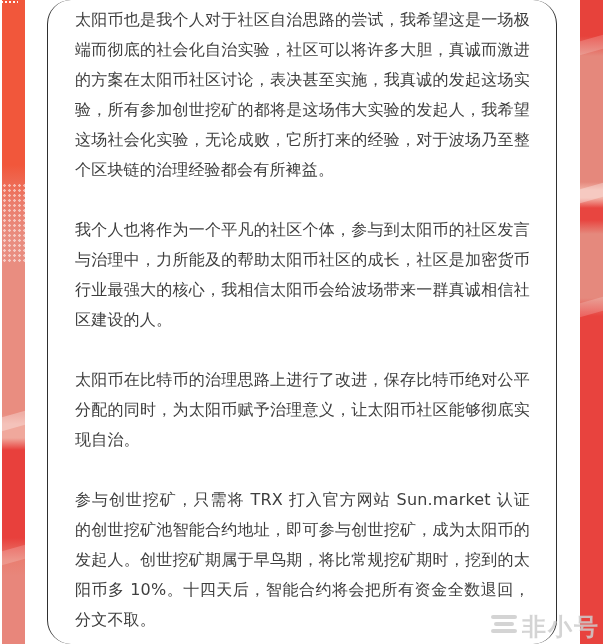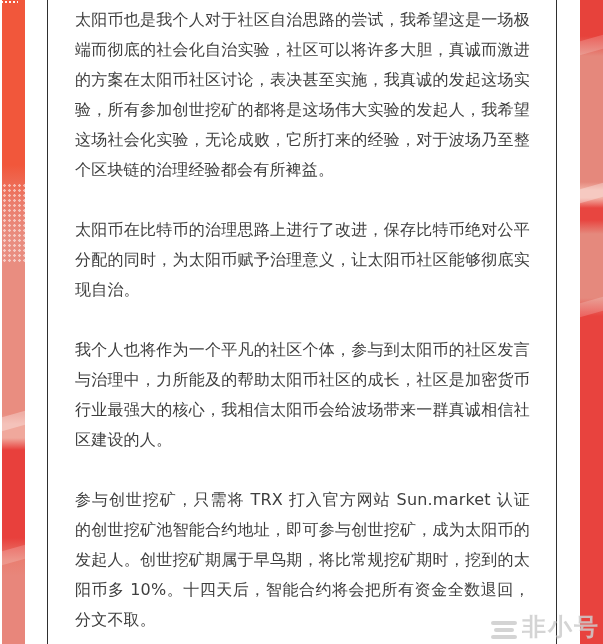--- a/index.html
+++ b/index.html
@@ -78,37 +78,38 @@
     left: 47px; top: 0;
     width: 510px;
     height: 644px;
     box-sizing: border-box;
     background: #ffffff;
     border-left: 1px solid #2f2f2f;
     border-right: 1px solid #2f2f2f;
     padding: 5px 26px 0 27px;
     z-index: 2;
     overflow: hidden;
+    border-radius: 24px;
   }
   .article-card p {
     margin: 0 0 30px 0;
     font-size: 16px;
     line-height: 30px;
     color: #3e3e3e;
     text-align: justify;
     text-justify: inter-ideograph;
     letter-spacing: 0.2px;
   }
 
   
   .watermark {
     position: absolute;
     right: 3px; bottom: 5px;
     display: flex;
-    align-items: flex-end;
+    align-items: flex-start;
     gap: 5px;
     z-index: 3;
     opacity: 0.85;
     pointer-events: none;
   }
   .wm-logo {
     width: 26px; height: 18px;
     display: flex;
     flex-direction: column;
     justify-content: space-between;
@@ -143,22 +144,22 @@
   </div>
 
   <div class="right-bar">
     <div class="diag d1"></div>
     <div class="diag d2"></div>
     <div class="diag d3"></div>
   </div>
 
   <div class="article-card">
     <p>太阳币也是我个人对于社区自治思路的尝试，我希望这是一场极端而彻底的社会化自治实验，社区可以将许多大胆，真诚而激进的方案在太阳币社区讨论，表决甚至实施，我真诚的发起这场实验，所有参加创世挖矿的都将是这场伟大实验的发起人，我希望这场社会化实验，无论成败，它所打来的经验，对于波场乃至整个区块链的治理经验都会有所裨益。</p>
+    <p>我个人也将作为一个平凡的社区个体，参与到太阳币的社区发言与治理中，力所能及的帮助太阳币社区的成长，社区是加密货币行业最强大的核心，我相信太阳币会给波场带来一群真诚相信社区建设的人。</p>
     <p>太阳币在比特币的治理思路上进行了改进，保存比特币绝对公平分配的同时，为太阳币赋予治理意义，让太阳币社区能够彻底实现自治。</p>
-    <p>我个人也将作为一个平凡的社区个体，参与到太阳币的社区发言与治理中，力所能及的帮助太阳币社区的成长，社区是加密货币行业最强大的核心，我相信太阳币会给波场带来一群真诚相信社区建设的人。</p>
     <p>参与创世挖矿，只需将 TRX 打入官方网站 Sun.market 认证的创世挖矿池智能合约地址，即可参与创世挖矿，成为太阳币的发起人。创世挖矿期属于早鸟期，将比常规挖矿期时，挖到的太阳币多 10%。十四天后，智能合约将会把所有资金全数退回，分文不取。</p>
 
   </div>
 
   <div class="watermark">
     <span class="wm-logo">
       <i></i>
         <i></i>
         <i></i>
     </span>

